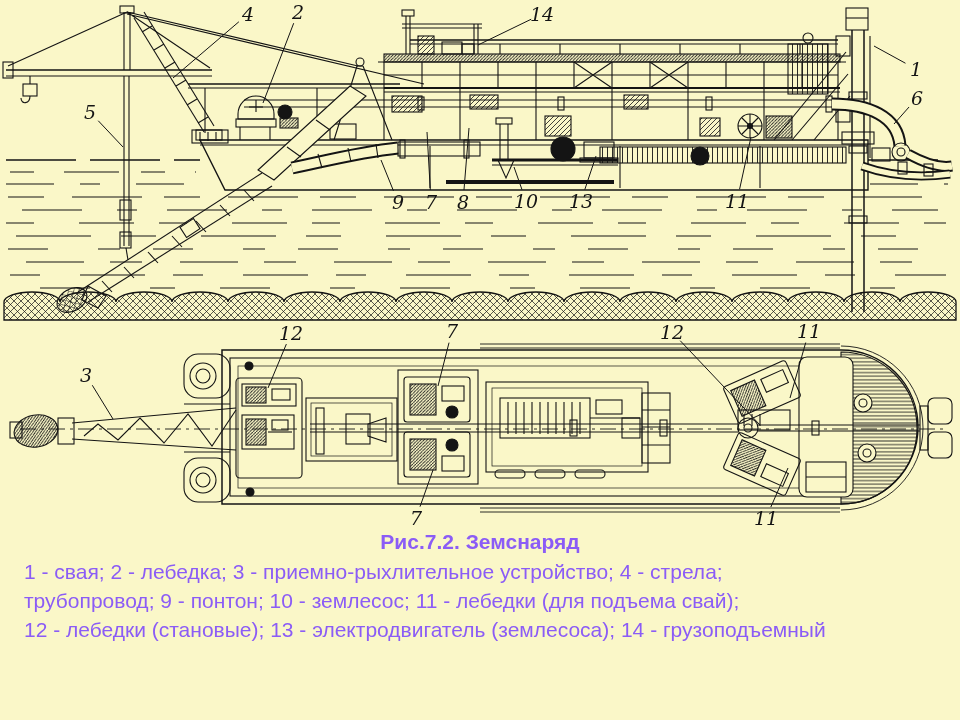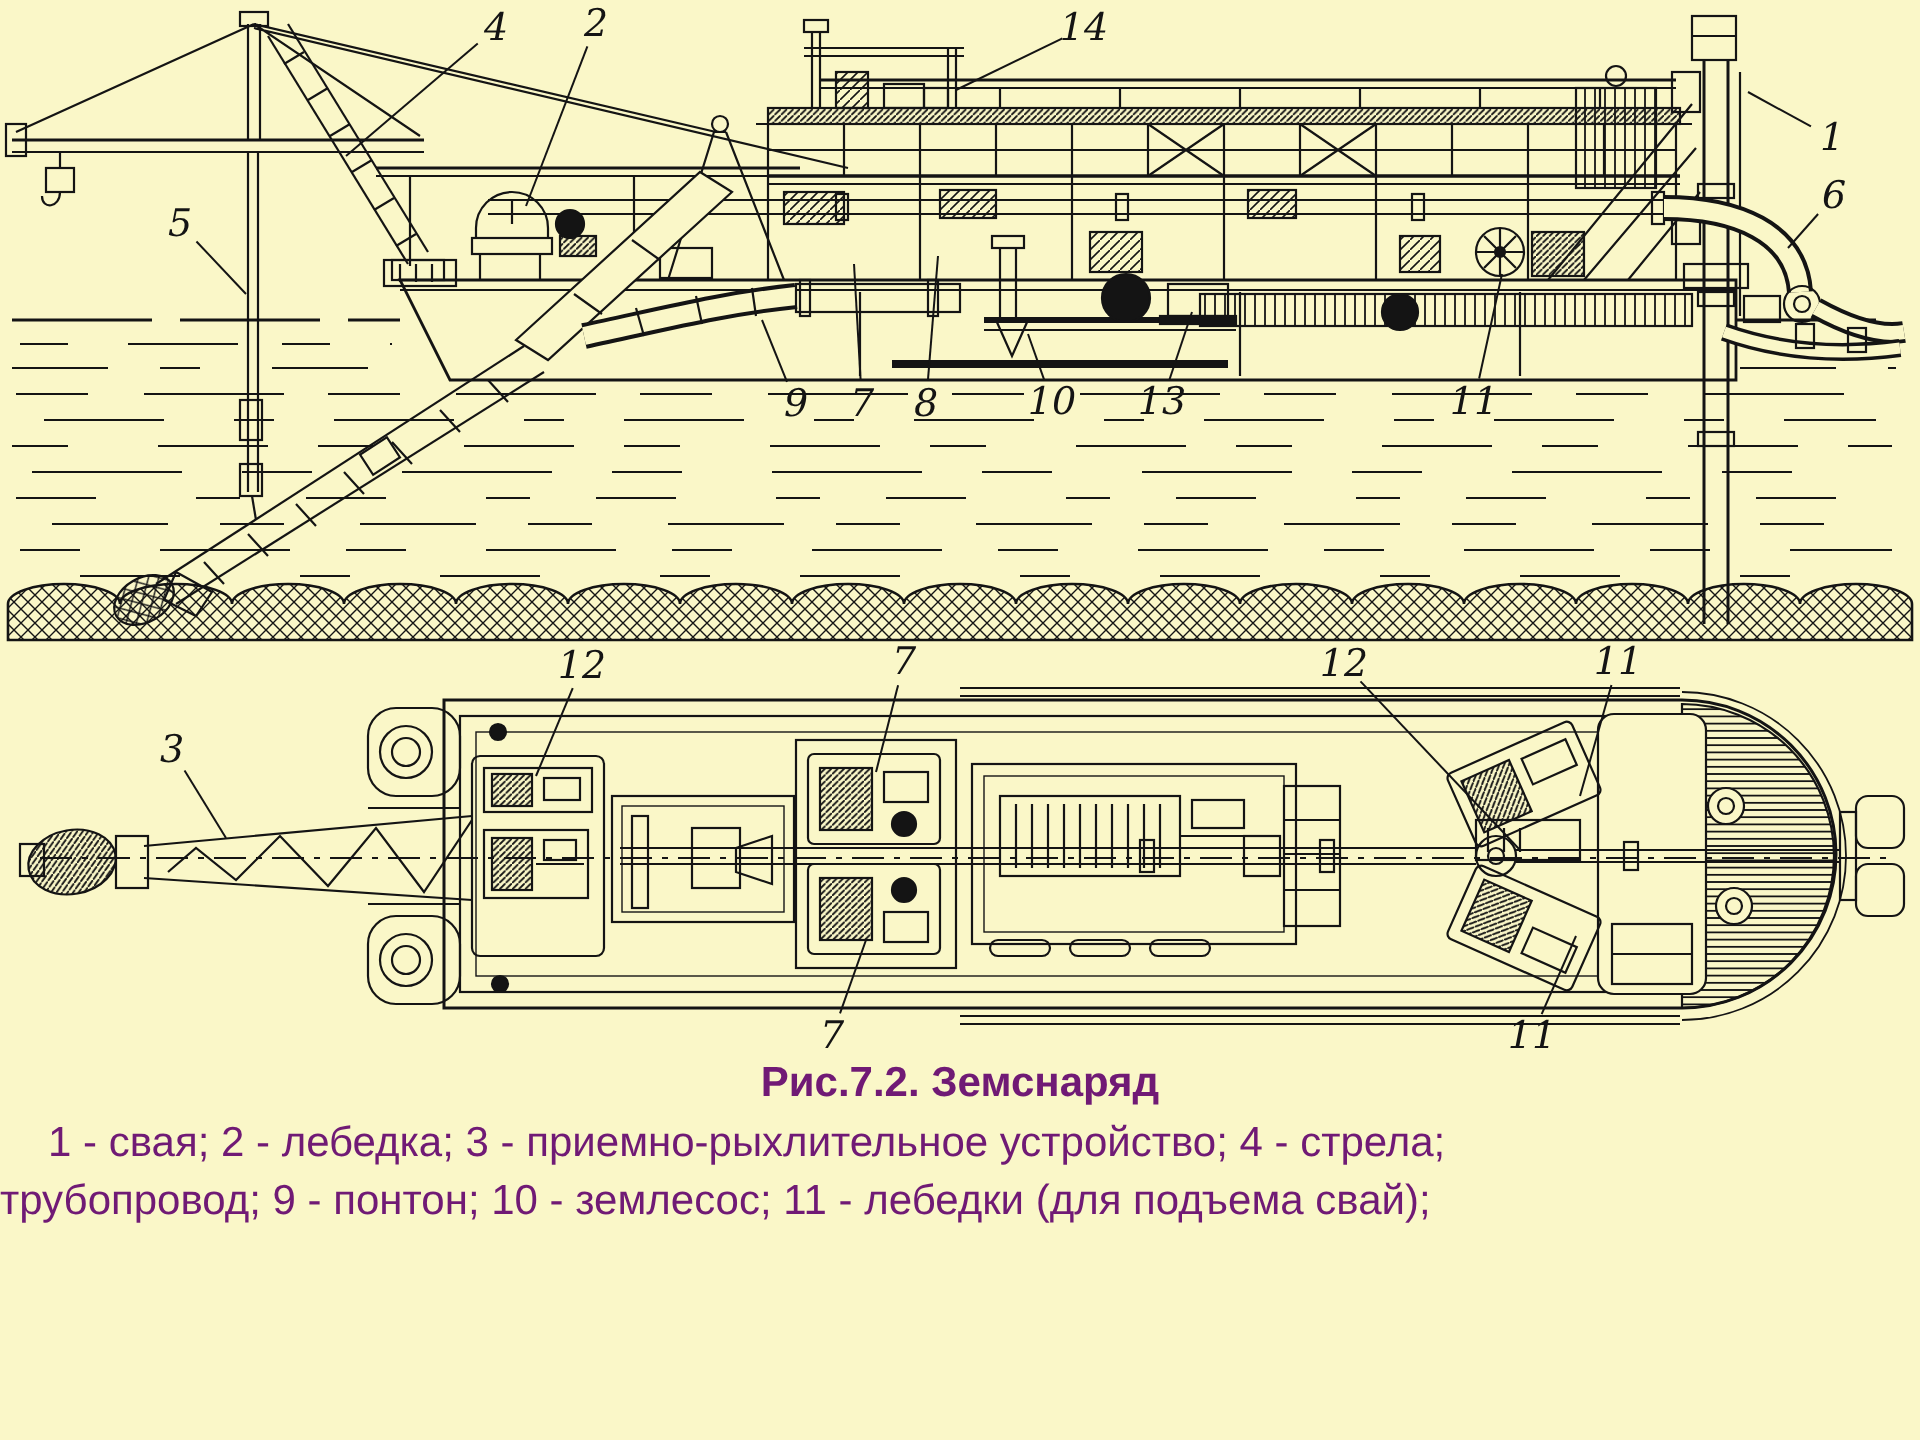--- a/index.html
+++ b/index.html
@@ -12,27 +12,27 @@
   svg.layer{position:absolute;left:0;top:0;}
   #art{z-index:1;}
   #callout-layer{z-index:2;}
   #callout-layer text{
     font:italic 19px "DejaVu Serif",serif;
     fill:#141414;
   }
   #callout-layer line{stroke:#141414;stroke-width:1;}
   .caption{
     position:absolute;left:0;top:527px;width:960px;z-index:3;
-    color:#701a75;
+    color:#8b5cf6;
   }
   .cap-title{
     text-align:center;font-weight:bold;font-size:21px;line-height:30px;
   }
   .leg-line{
-    font-size:21px;line-height:29px;padding-left:0;white-space:nowrap;
+    font-size:21px;line-height:29px;padding-left:24px;white-space:nowrap;
   }
   .leg-line.ind{padding-left:24px;}
 </style>
 </head>
 <body>
 
 <div class="stage">
 
   <svg id="art" class="layer" width="960" height="530" viewBox="0 0 960 530">
     <defs>
@@ -413,16 +413,17 @@
       <text x="416" y="518" text-anchor="middle" dominant-baseline="central">7</text>
       <line x1="770.8328633711922" y1="507.01621961092684" x2="788" y2="468"></line>
       <text x="766" y="518" text-anchor="middle" dominant-baseline="central">11</text>
     </svg>
 
   <div class="caption">
     <div class="cap-title">Рис.7.2. Земснаряд</div>
     <div id="legend">
         <div class="leg-line ind">1 - свая; 2 - лебедка; 3 - приемно-рыхлительное устройство; 4 - стрела;</div>
         <div class="leg-line">трубопровод; 9 - понтон; 10 - землесос; 11 - лебедки (для подъема свай);</div>
+        <div class="leg-line ind">12 - лебедки (становые); 13 - электродвигатель (землесоса); 14 - грузоподъемный</div>
       </div>
   </div>
 
 </div>
 
 </body></html>

